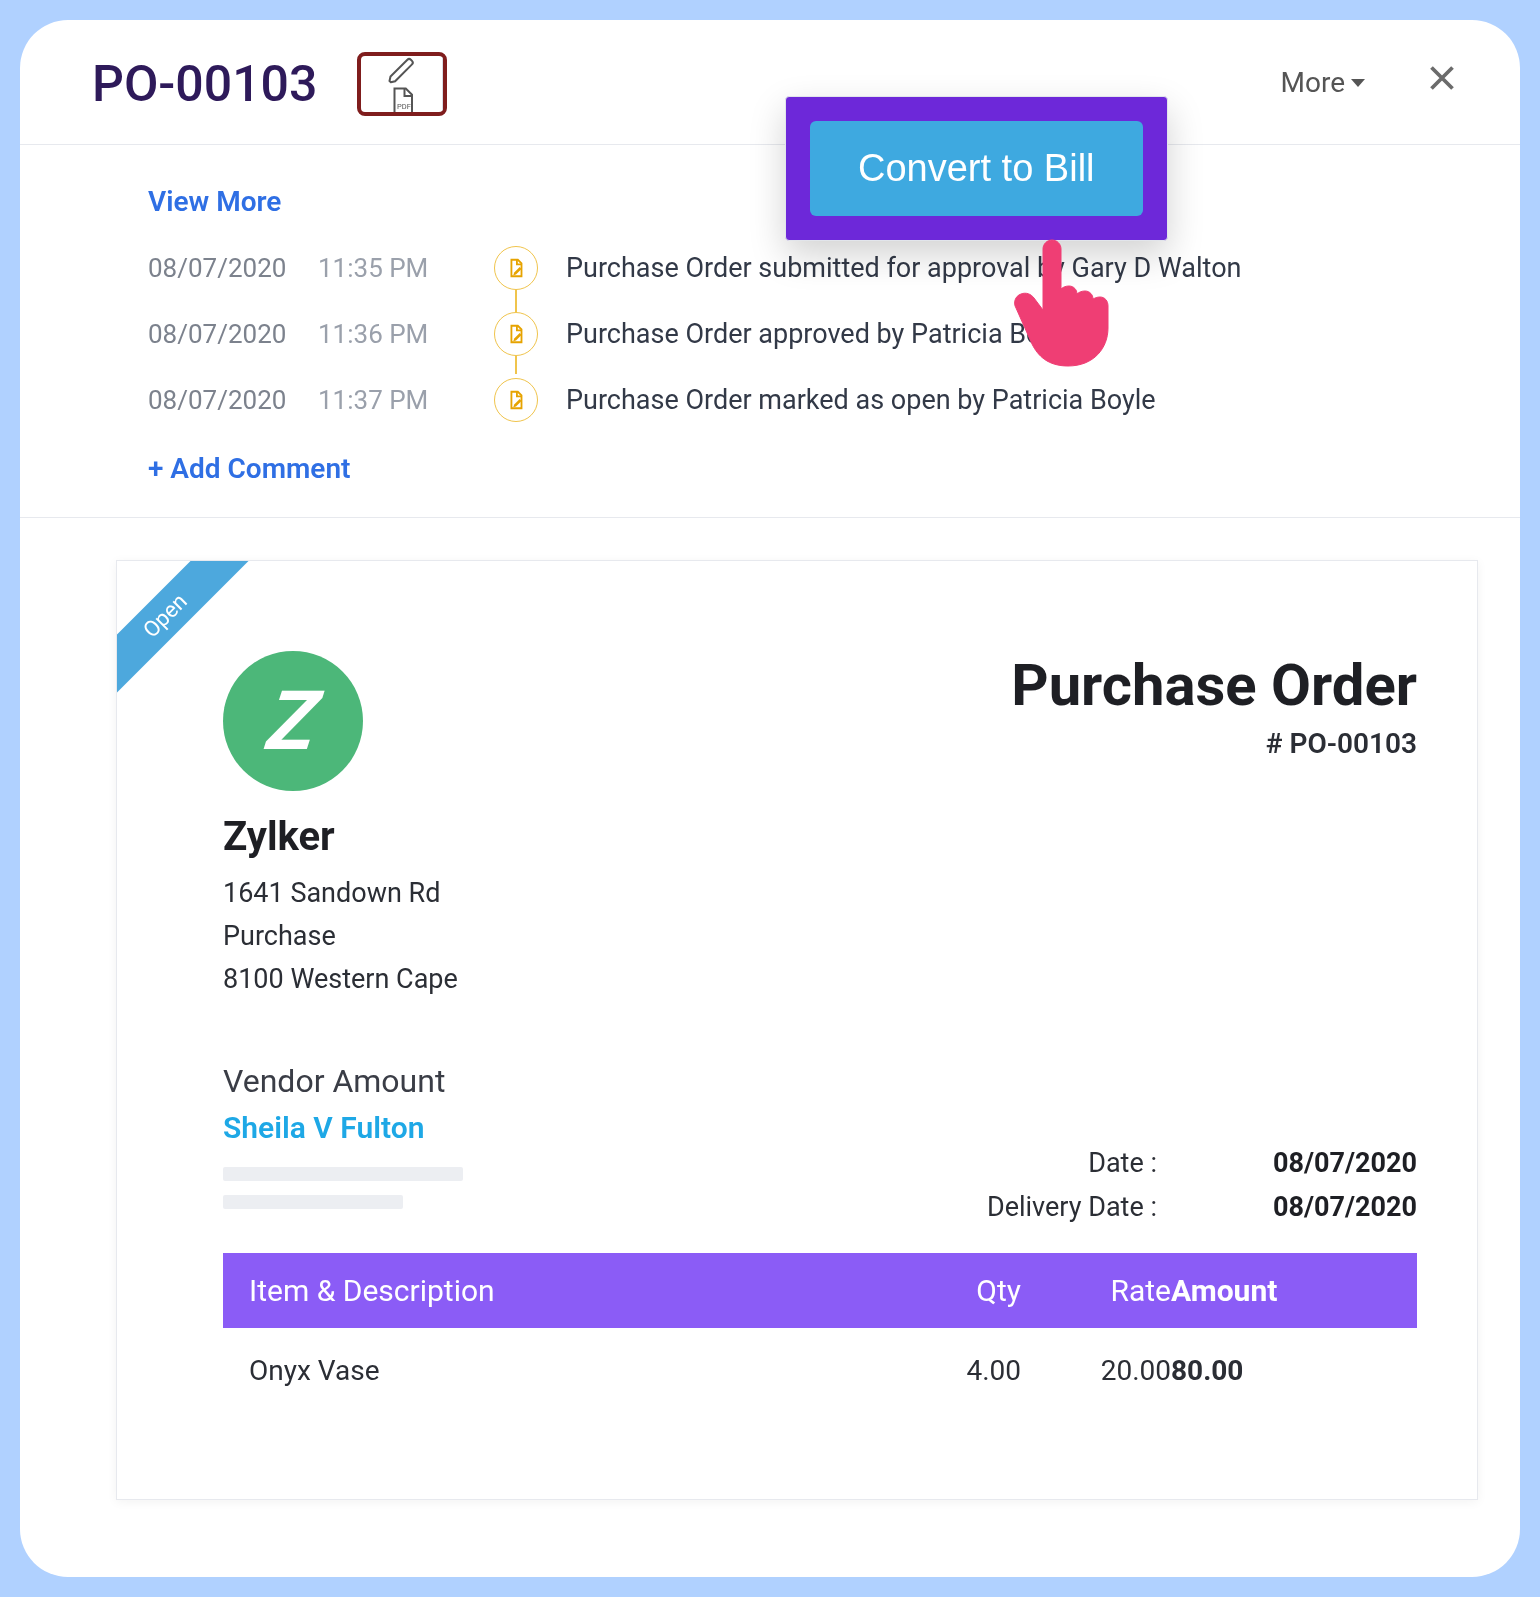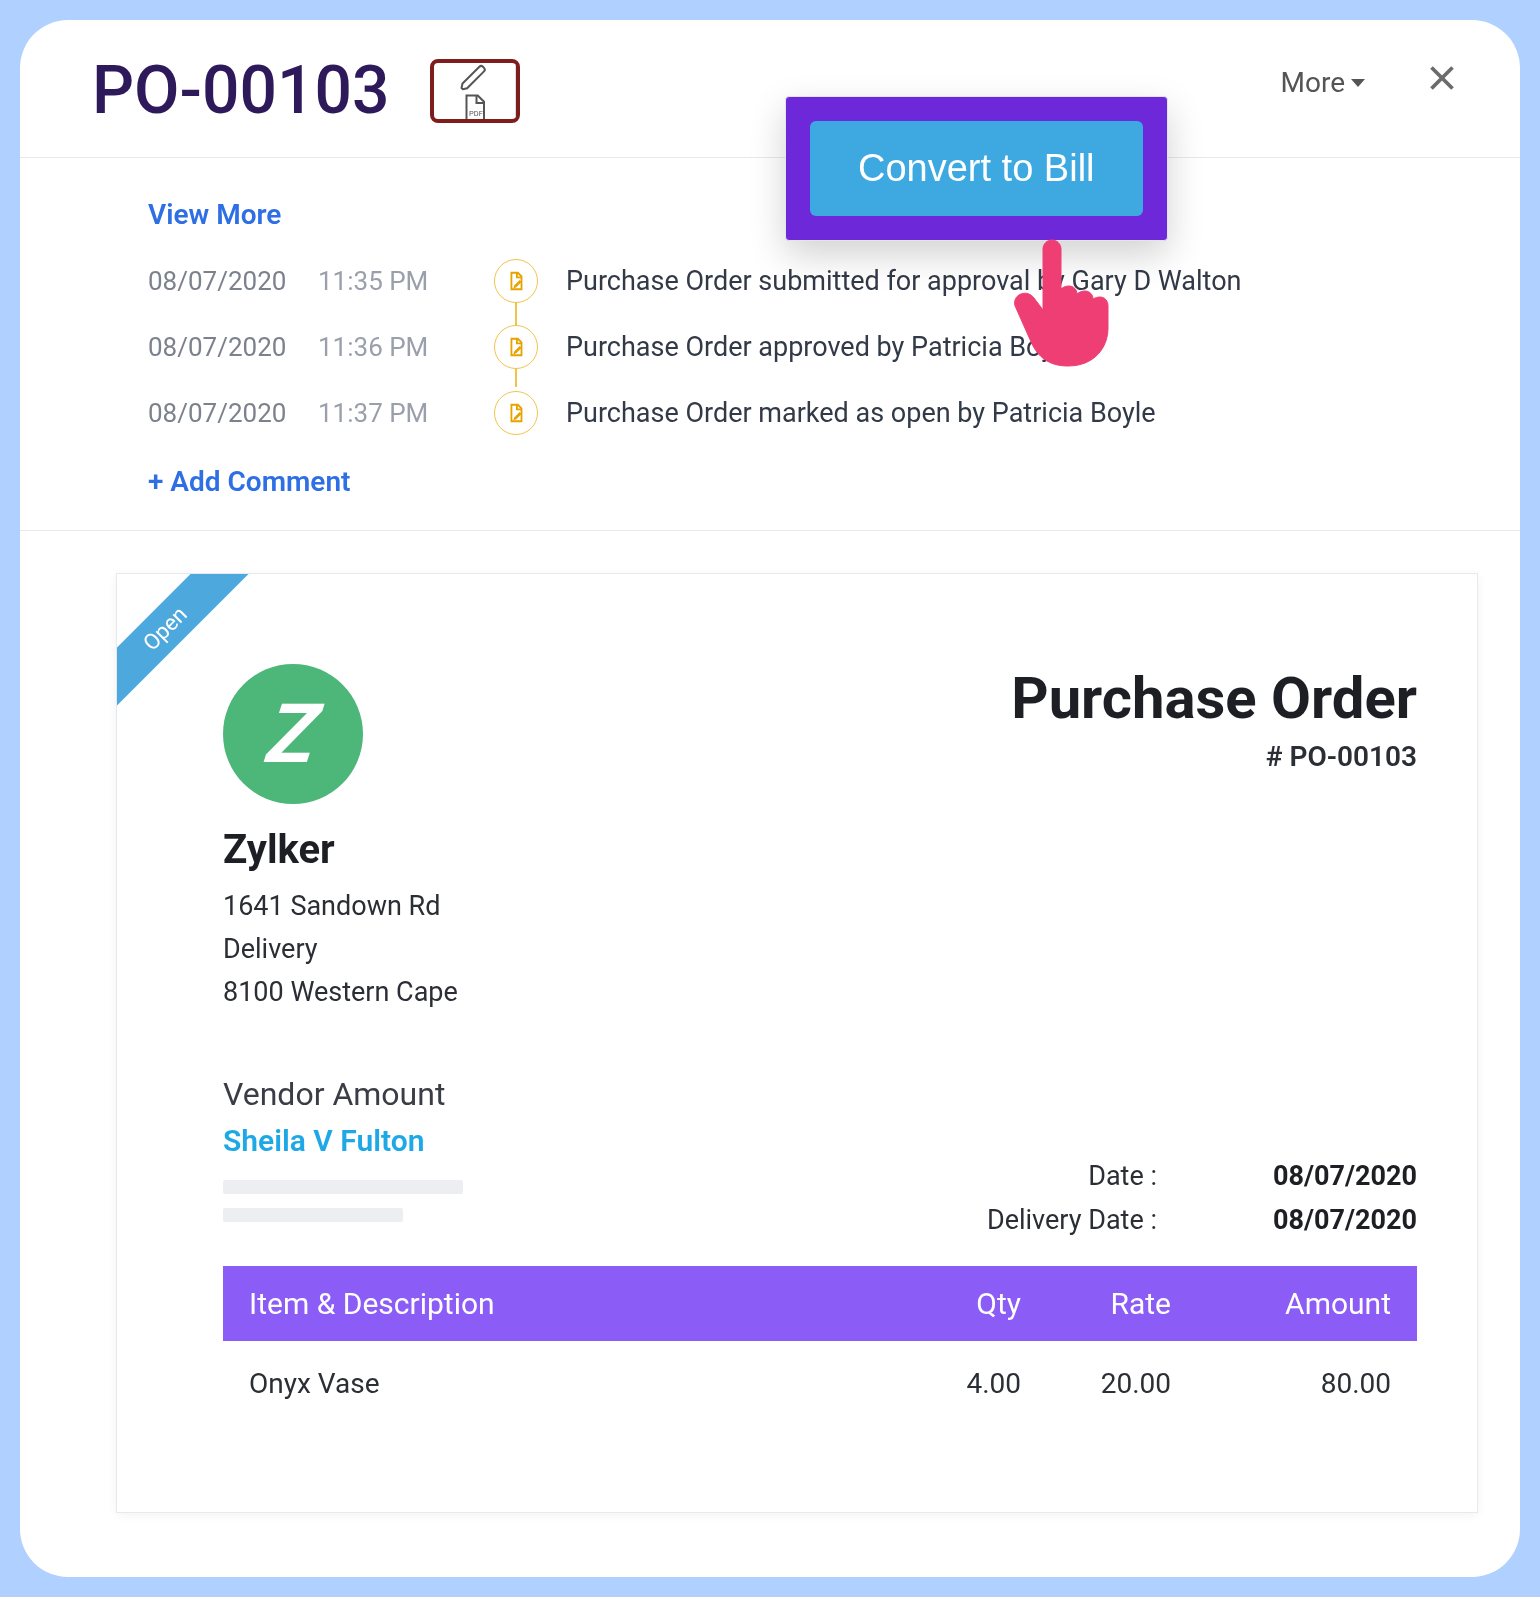--- a/index.html
+++ b/index.html
@@ -20,21 +20,21 @@
 
   
   .header {
     display: flex;
     align-items: center;
     padding: 32px 56px 28px 72px;
     border-bottom: 1px solid #e7e9ee;
     position: relative;
   }
   .title {
-    font-size: 66px;
+    font-size: 50px;
     font-weight: 500;
     color: #2e1a5a;
     flex: 0 0 auto;
     margin-right: 40px;
   }
   .toolbar {
     display: flex;
     border: 4px solid #7f1d1d;
     border-radius: 8px;
     overflow: hidden;
@@ -244,21 +244,21 @@
   .thead {
     background: #8b5cf6;
     color: #fff;
     display: flex;
     padding: 20px 26px;
     font-size: 30px;
   }
   .col-desc { flex: 1; text-align: left; }
   .col-qty  { width: 120px; text-align: right; }
   .col-rate { width: 150px; text-align: right; }
-  .col-amt  { width: 220px; text-align: right; }
+  .col-amt  { width: 220px; text-align: left; font-weight: bold; }
   .trow {
     display: flex;
     padding: 26px 26px;
     font-size: 28px;
     color: #2b2e35;
   }
 </style>
 </head>
 <body>
 
@@ -371,21 +371,21 @@
 
       <div class="ribbon">Open</div>
 
       <div class="doc-head">
         <div class="company-block">
           <div class="logo">
             <span class="logo-letter">Z</span>
           </div>
           <div class="company">Zylker</div>
           <div class="addr">1641 Sandown Rd</div>
-          <div class="addr">Delivery</div>
+          <div class="addr">Purchase</div>
           <div class="addr">8100 Western Cape</div>
         </div>
         <div class="doc-title-block">
           <div class="doc-title">Purchase Order</div>
           <div class="doc-number"># PO-00103</div>
         </div>
       </div>
 
       <div class="vendor-block">
         <div class="vendor-head">Vendor Amount</div>

